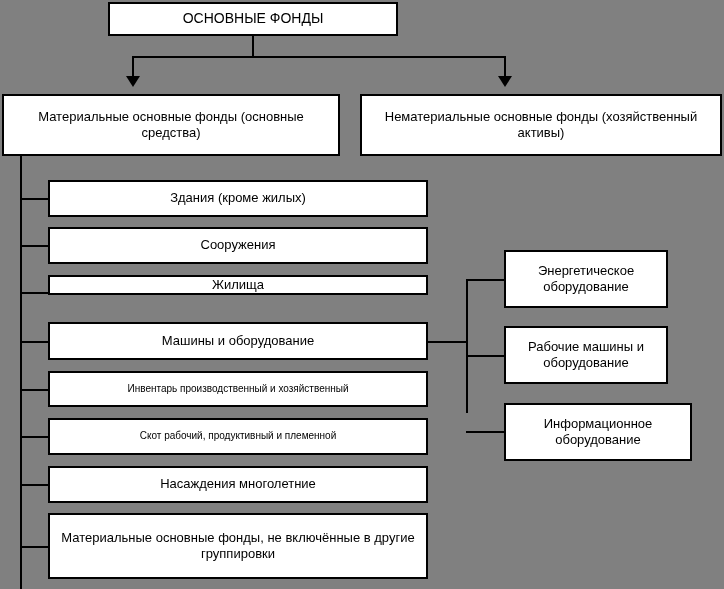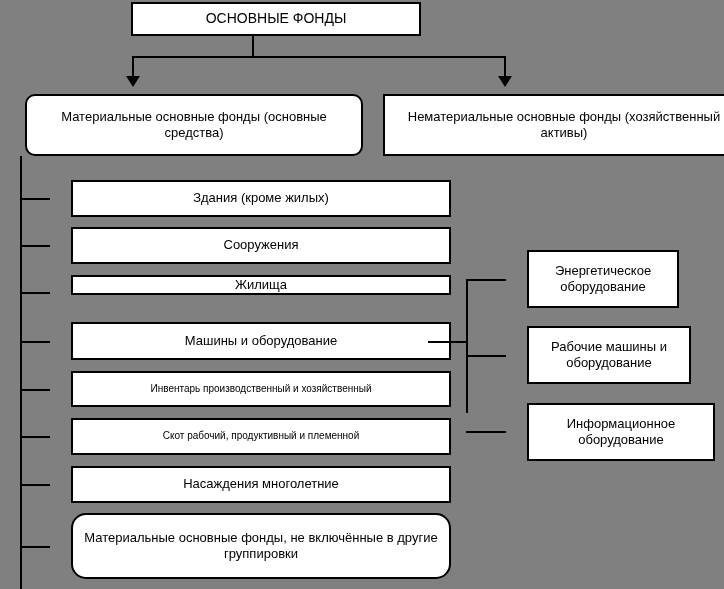--- a/index.html
+++ b/index.html
@@ -20,21 +20,20 @@
     background: #ffffff;
     border: 2px solid #000000;
     box-sizing: border-box;
     display: flex;
     align-items: center;
     justify-content: center;
     text-align: center;
     color: #000000;
     line-height: 1.25;
     padding: 8px 6px;
-    margin-left: 23px;
   }
   .node span {
     display: block;
     width: 100%;
   }
   .f14 { font-size: 14px; }
   .f13 { font-size: 13px; }
   .f12 { font-size: 10px; }
   .line {
     position: absolute;
@@ -63,21 +62,21 @@
   <div class="line vline" style="left:252px; top:36px; height:22px;"></div>
 
   <div class="line hline" style="left:132px; top:56px; width:374px;"></div>
 
   <div class="line vline" style="left:132px; top:56px; height:22px;"></div>
   <div class="arrow" style="left:126px; top:76px;"></div>
 
   <div class="line vline" style="left:504px; top:56px; height:22px;"></div>
   <div class="arrow" style="left:498px; top:76px;"></div>
 
-  <div class="node f13" style="left:2px; top:94px; width:338px; height:62px;border-radius:10px;">
+  <div class="node f13" style="left:2px; top:94px; width:338px; height:62px;">
     <span>Материальные основные фонды (основные средства)</span>
   </div>
   <div class="node f13" style="left:360px; top:94px; width:362px; height:62px;">
     <span>Нематериальные основные фонды (хозяйственный активы)</span>
   </div>
 
   <div class="line vline" style="left:20px; top:156px; height:433px;"></div>
 
   <div class="line hline" style="left:20px; top:198px; width:30px;"></div>
   <div class="line hline" style="left:20px; top:245px; width:30px;"></div>
@@ -102,31 +101,31 @@
   </div>
   <div class="node f12" style="left:48px; top:371px; width:380px; height:36px;">
     <span>Инвентарь производственный и хозяйственный</span>
   </div>
   <div class="node f12" style="left:48px; top:418px; width:380px; height:37px;">
     <span>Скот рабочий, продуктивный и племенной</span>
   </div>
   <div class="node f13" style="left:48px; top:466px; width:380px; height:37px;">
     <span>Насаждения многолетние</span>
   </div>
-  <div class="node f13" style="left:48px; top:513px; width:380px; height:66px;border-radius:15px;">
+  <div class="node f13" style="left:48px; top:513px; width:380px; height:66px;">
     <span>Материальные  основные фонды, не включённые в другие группировки</span>
   </div>
 
   <div class="line hline" style="left:428px; top:341px; width:40px;"></div>
   <div class="line vline" style="left:466px; top:279px; height:134px;"></div>
   <div class="line hline" style="left:466px; top:279px; width:40px;"></div>
   <div class="line hline" style="left:466px; top:355px; width:40px;"></div>
   <div class="line hline" style="left:466px; top:431px; width:40px;"></div>
 
-  <div class="node f13" style="left:504px; top:250px; width:152px; height:58px;">
+  <div class="node f13" style="left:504px; top:250px; width:164px; height:58px;">
     <span>Энергетическое оборудование</span>
   </div>
   <div class="node f13" style="left:504px; top:326px; width:164px; height:58px;">
     <span>Рабочие машины и оборудование</span>
   </div>
   <div class="node f13" style="left:504px; top:403px; width:188px; height:58px;">
     <span>Информационное оборудование</span>
   </div>
 
 </div>

